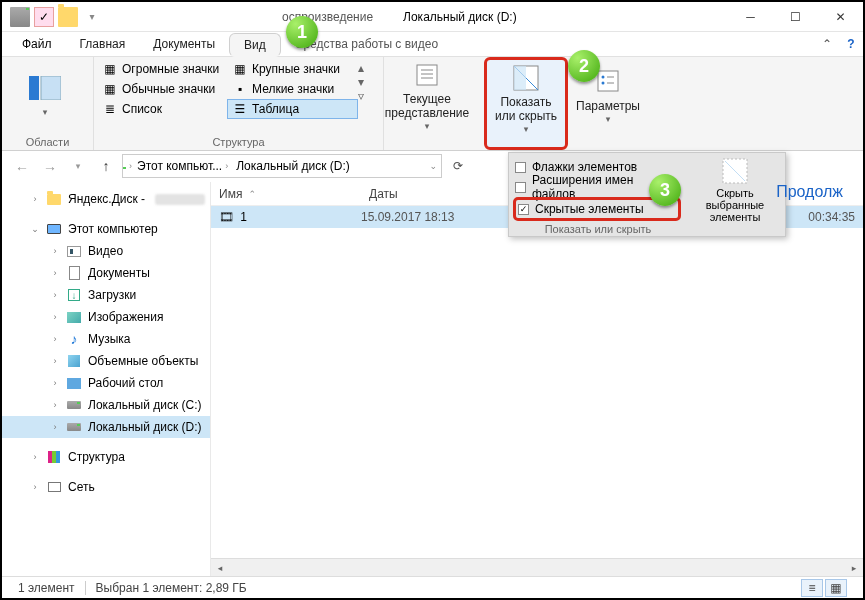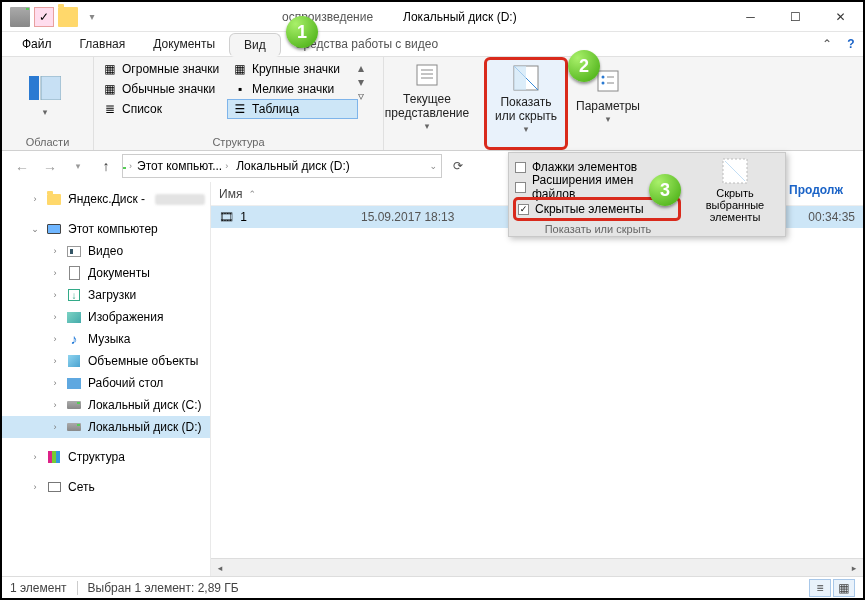--- a/index.html
+++ b/index.html
@@ -41,21 +41,21 @@
   .redbox{border:3px solid #d92a1c;border-radius:6px;}
   .callout{position:absolute;width:32px;height:32px;border-radius:50%;background:radial-gradient(circle at 30% 25%,#a9f06a,#3fa80c);display:flex;align-items:center;justify-content:center;color:#fff;font-weight:bold;font-size:18px;box-shadow:0 2px 3px rgba(0,0,0,0.4);z-index:10;}
   
   
   .drop-panel{position:absolute;left:506px;top:150px;width:278px;height:85px;background:#e5e5e5;border:1px solid #c9c9c9;box-shadow:2px 2px 6px rgba(0,0,0,0.25);display:flex;z-index:5;}
   .drop-left{flex:1;display:flex;flex-direction:column;padding:4px 4px 0 4px;gap:0;}
   .drop-row{display:flex;align-items:center;gap:6px;height:20px;padding:0 2px;}
   .drop-right{width:100px;display:flex;flex-direction:column;align-items:center;justify-content:flex-start;padding:4px 2px;text-align:center;line-height:1.1;}
   .drop-right .ic{width:28px;height:28px;margin-bottom:2px;}
   .drop-footer{position:absolute;bottom:1px;left:0;right:98px;text-align:center;color:#666;font-size:11px;}
-  .drop-cont{position:absolute;right:-58px;top:30px;color:#1a63c7;font-size:12px;font-weight:bold;}
+  .drop-cont{position:absolute;right:-58px;top:30px;color:#1a63c7;font-size:16px;}
   
   
   .addr{height:30px;display:flex;align-items:center;gap:4px;padding:2px 8px;border-bottom:0;}
   .navbtn{width:24px;height:24px;display:flex;align-items:center;justify-content:center;color:#999;font-size:14px;}
   .navbtn.enabled{color:#333;}
   .addr-box{flex:0 0 320px;height:24px;border:1px solid #ccc;display:flex;align-items:center;padding:0 4px;gap:2px;}
   .crumb{display:flex;align-items:center;gap:3px;padding:0 3px;}
   .crumb .chev{color:#888;font-size:9px;}
   .addr-ref{width:24px;height:24px;display:flex;align-items:center;justify-content:center;color:#555;}
   
@@ -80,21 +80,21 @@
   .frow .c1{width:150px;padding-left:8px;display:flex;align-items:center;gap:6px;}
   .frow .c2{width:150px;color:#555;}
   .frow .c3{width:140px;color:#555;}
   .frow .c4{width:118px;text-align:right;color:#555;}
   .frow .c5{width:70px;text-align:right;color:#555;padding-right:8px;margin-left:24px;}
   .hscroll{height:18px;background:#f0f0f0;border-top:1px solid #ddd;position:relative;}
   .hscroll .l,.hscroll .r{position:absolute;top:0;width:18px;height:18px;display:flex;align-items:center;justify-content:center;color:#666;font-size:9px;}
   .hscroll .l{left:0;} .hscroll .r{right:0;}
   
   
-  .status{position:absolute;bottom:0;left:0;right:0;height:22px;border-top:1px solid #ddd;display:flex;align-items:center;padding:0 8px;color:#444;background:#fff;}
+  .status{position:absolute;bottom:0;left:0;right:0;height:22px;border-top:1px solid #ddd;display:flex;align-items:center;padding:0 16px;color:#444;background:#fff;}
   .status .sep{width:1px;height:14px;background:#ccc;margin:0 10px;}
   .status .spacer{flex:1;}
   .status .vbtn{width:22px;height:18px;border:1px solid #a8c7e8;margin-left:2px;display:flex;align-items:center;justify-content:center;background:#e9f2fb;}
   
   
   .i-drive{background:linear-gradient(#aaa,#888);width:14px;height:8px;border-radius:1px;position:relative;}
   .i-drive::after{content:"";position:absolute;top:1px;right:1px;width:3px;height:2px;background:#5c5;}
   .i-folder{width:14px;height:11px;background:#ffd86b;border-radius:1px;position:relative;}
   .i-folder::before{content:"";position:absolute;top:-3px;left:0;width:6px;height:3px;background:#ffd86b;border-radius:1px 1px 0 0;}
   .i-mon{width:14px;height:10px;border:1px solid #444;background:#6fb6ff;border-radius:1px;}
@@ -405,20 +405,21 @@
         <span>Сеть</span>
       </div>
   </div>
 
   <div class="filepane">
     <div class="cols">
       <div class="c1">
           <span>Имя</span>
           <span style="color:#888;font-size:9px;">⌃</span>
         </div>
+      <div class="c2">Даты</div>
     </div>
     <div class="files">
       <div class="frow sel">
         <div class="c1">
             <span class="ic">🎞</span>
             <span>1</span>
           </div>
         <div class="c2">15.09.2017 18:13</div>
         <div class="c3">Файл "MTS"</div>
         <div class="c4">3 040 194 КБ</div>

